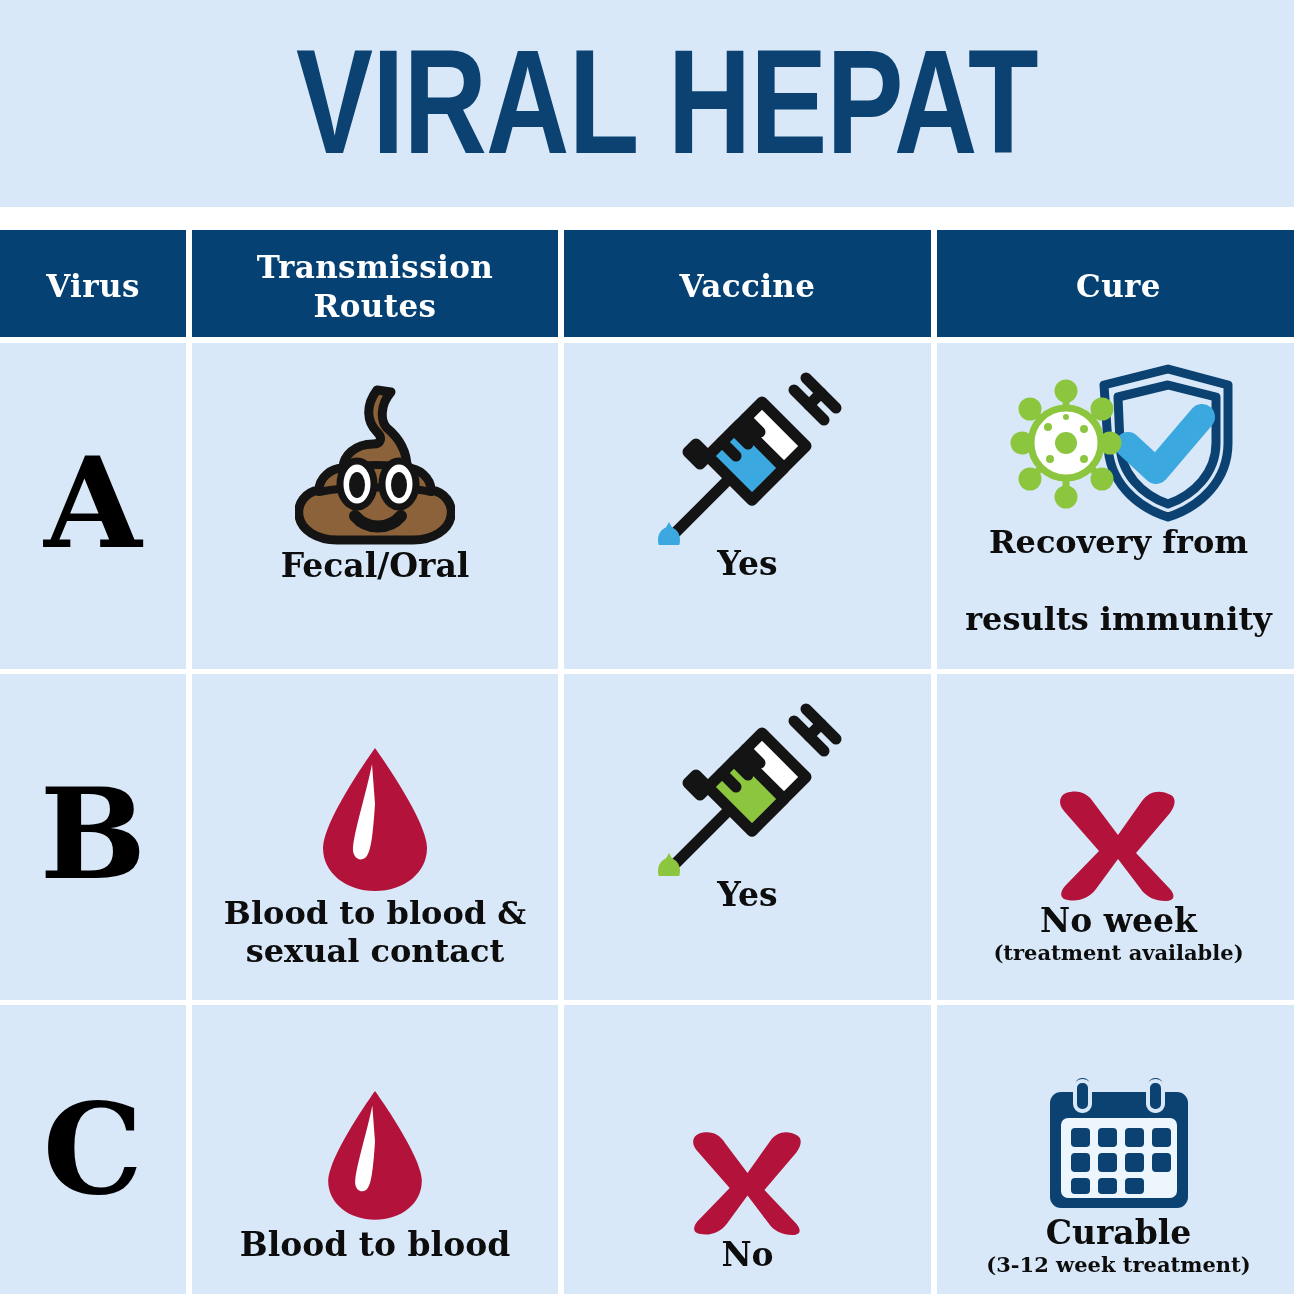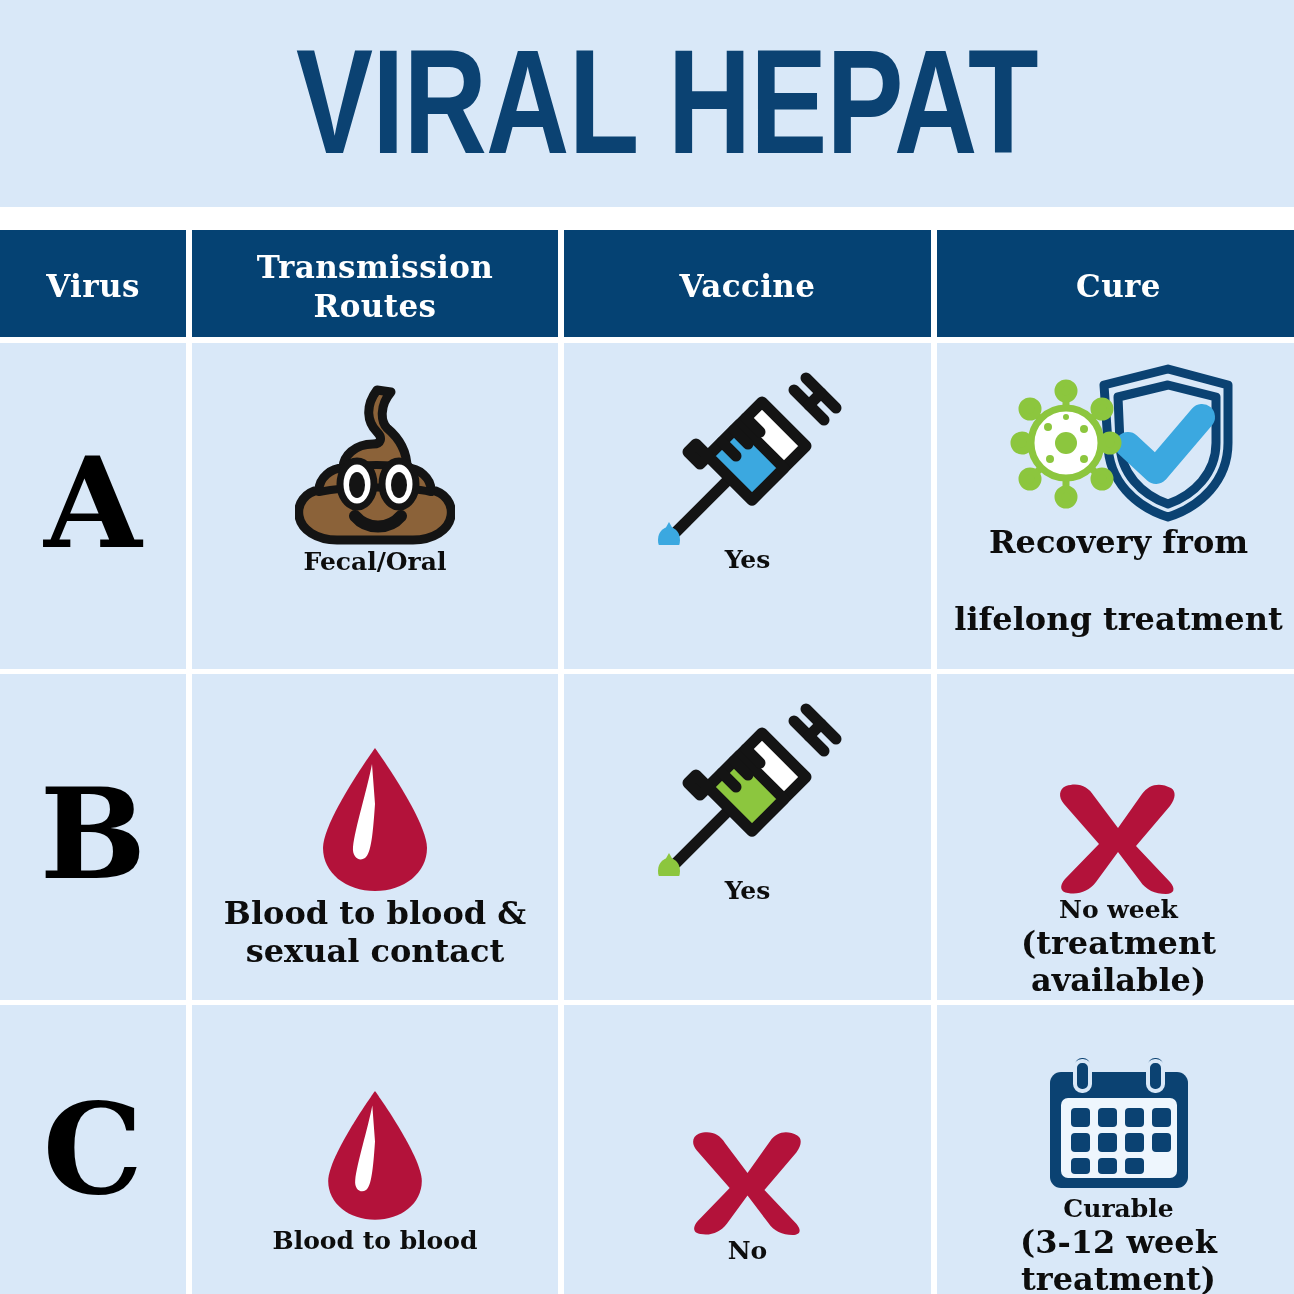--- a/index.html
+++ b/index.html
@@ -124,23 +124,23 @@
     width: 100%;
   }
   .cell-label {
     font-family: "DejaVu Serif", serif;
     font-weight: bold;
     color: #0d0d0d;
     text-align: center;
     line-height: 1.18;
     padding: 0 8px;
   }
-  .label-lg { font-size: 25px; }
+  .label-lg { font-size: 33px; }
   .label-md { font-size: 32px; }
-  .label-sm { font-size: 32px; }
+  .label-sm { font-size: 21px; }
 
   .two-line { line-height: 1.2; }
 </style>
 </head>
 <body>
 
 <div id="page">
 
   <div class="title-banner">
     <div class="title-text">VIRAL HEPAT</div>
@@ -254,21 +254,21 @@
                 <circle cx="80" cy="66" r="4" stroke="none"></circle>
                 <circle cx="46" cy="96" r="4" stroke="none"></circle>
                 <circle cx="80" cy="96" r="4" stroke="none"></circle>
                 <circle cx="62" cy="54" r="3" stroke="none"></circle>
               </g>
             </svg>
           </div>
           <div class="cell-label label-md two-line">
             <span>Recovery from</span><br>
             <br>
-            <span>lifelong treatment</span>
+            <span>results immunity</span>
           </div>
         </div>
       </div>
 
       <div class="data-row">
 
         <div class="cell virus-cell col-virus">
           <div class="virus-letter">B</div>
         </div>
 

